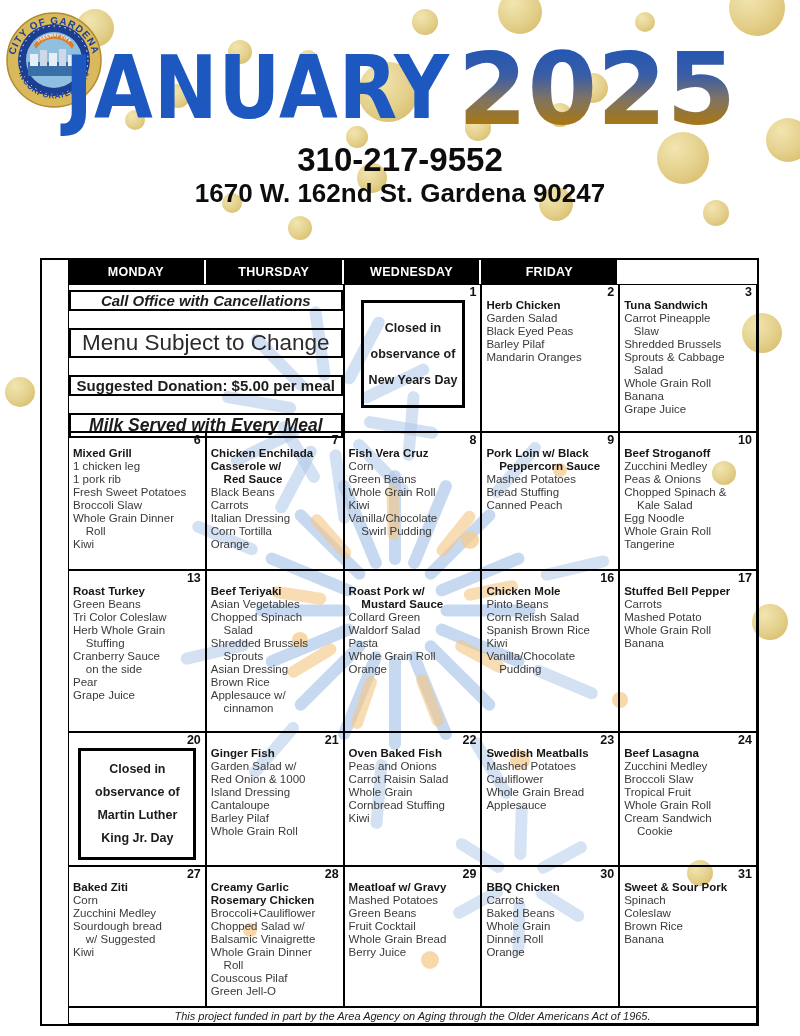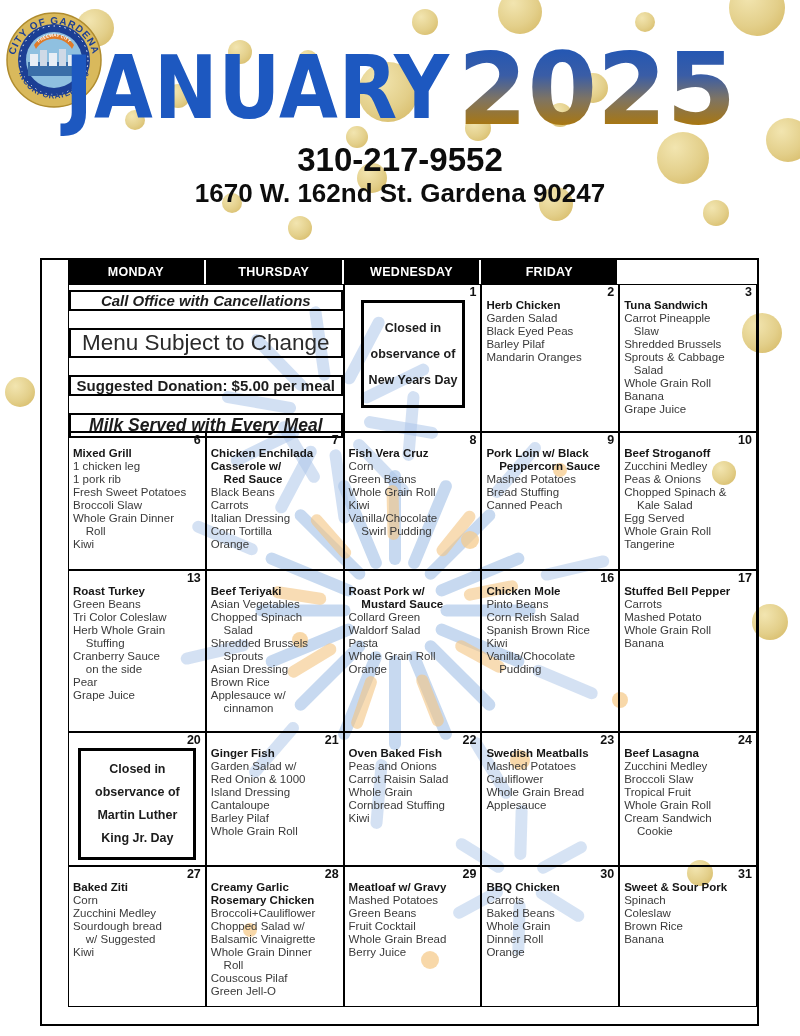--- a/index.html
+++ b/index.html
@@ -298,21 +298,21 @@
         </div>
       </div>
       <div class="cell">
         <div class="date">10</div>
         <div class="menu-body">
           <div class="title-line">Beef Stroganoff</div>
           <div class="item-line">Zucchini Medley</div>
           <div class="item-line">Peas &amp; Onions</div>
           <div class="item-line">Chopped Spinach &amp;</div>
           <div class="item-line">    Kale Salad</div>
-          <div class="item-line">Egg Served</div>
+          <div class="item-line">Egg Noodle</div>
           <div class="item-line">Whole Grain Roll</div>
           <div class="item-line">Tangerine</div>
         </div>
       </div>
       <div class="cell">
         <div class="date">13</div>
         <div class="menu-body">
           <div class="title-line">Roast Turkey</div>
           <div class="item-line">Green Beans</div>
           <div class="item-line">Tri Color Coleslaw</div>
@@ -477,15 +477,16 @@
       <div class="cell">
         <div class="date">31</div>
         <div class="menu-body">
           <div class="title-line">Sweet &amp; Sour Pork</div>
           <div class="item-line">Spinach</div>
           <div class="item-line">Coleslaw</div>
           <div class="item-line">Brown Rice</div>
           <div class="item-line">Banana</div>
         </div>
       </div>
+      <div id="cal-footer">This project funded in part by the Area Agency on Aging through the Older Americans Act of 1965.</div>
     </div>
 
 </div>
 
 </body></html>

